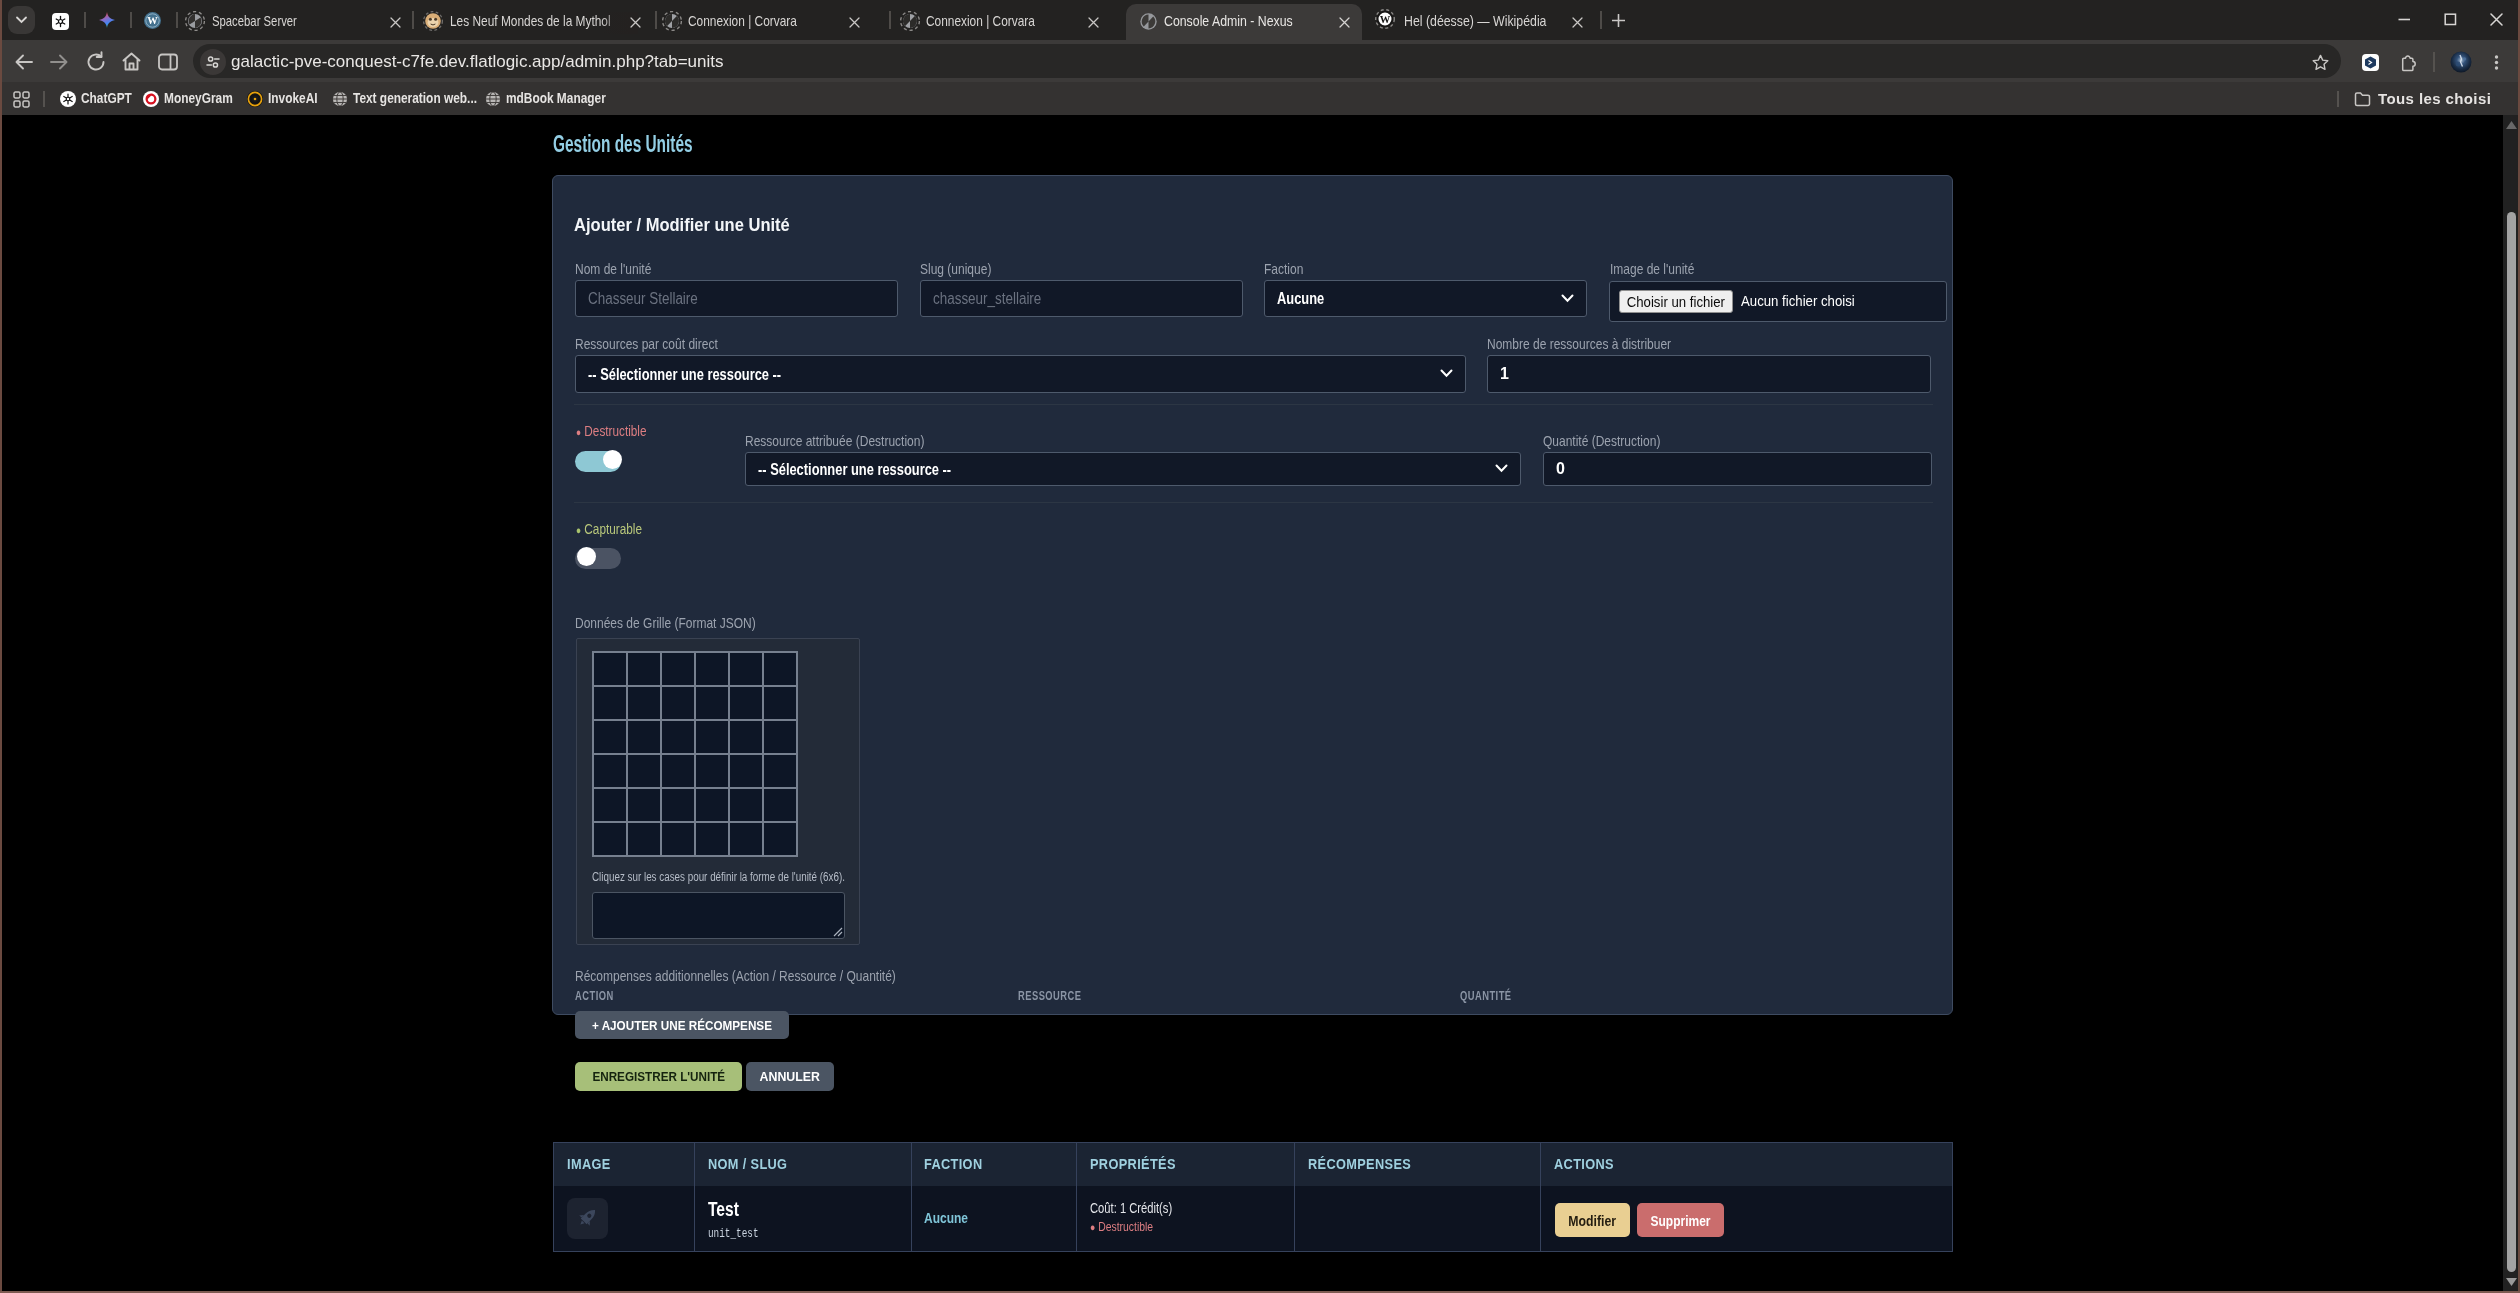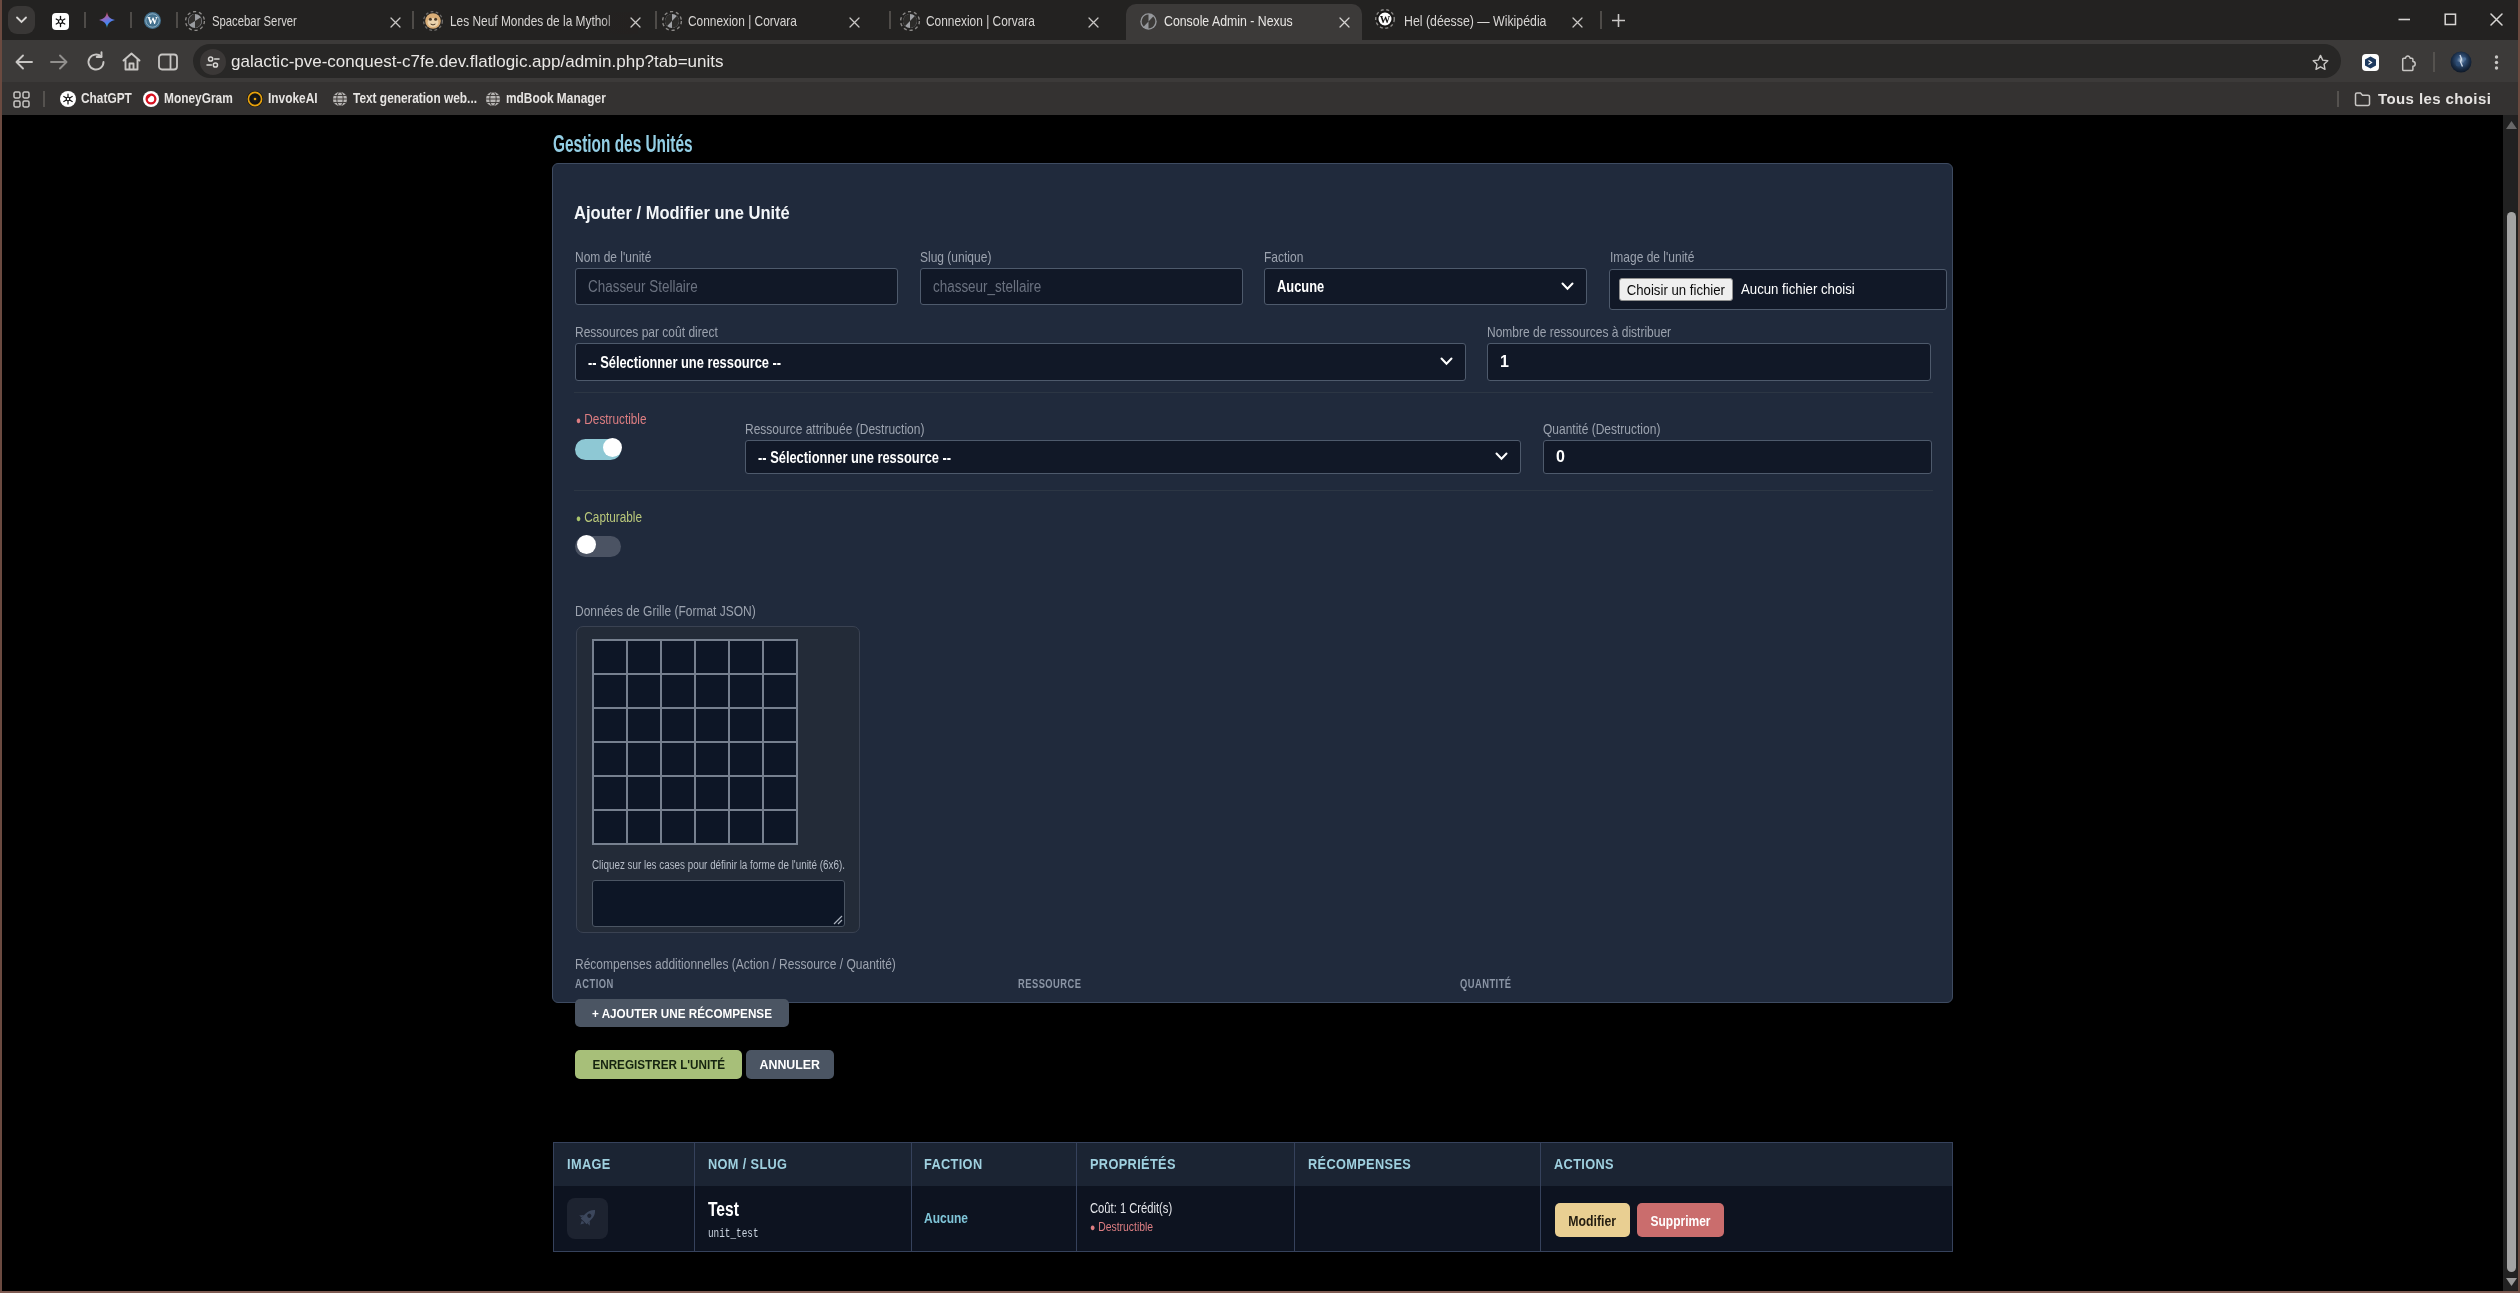--- a/index.html
+++ b/index.html
@@ -27,21 +27,21 @@
   .atab { background:#3c3a39; border-radius:10px 10px 0 0; }
 
   
   #wleft { left:0; top:0; width:2px; height:1293px; background:#6b4a40; }
   #wright { left:2518px; top:0; width:2px; height:1293px; background:#6b4a40; }
   #wbottom { left:0; top:1291px; width:2520px; height:2px; background:#7d5a51; }
 
   
   #page { left:2px; top:115px; width:2501px; height:1175px; background:#000; }
   h1.title { font-size:23px; font-weight:bold; color:#93cee4; }
-  #panel { left:550px; top:48px; width:1401px; height:840px; background:#202a3c; border:1px solid #3e4b61; border-radius:6px; box-sizing:border-box; }
+  #panel { left:550px; top:60px; width:1401px; height:840px; background:#202a3c; border:1px solid #3e4b61; border-radius:6px; box-sizing:border-box; }
   .lbl { font-size:15px; color:#9ca3af; }
   .inp { background:#111827; border:1px solid #4e5a6c; border-radius:3px; color:#fff; font-size:16px; }
   .ph { color:#6b7280; }
   .selt { font-weight:bold; color:#fff; font-size:16.5px; }
   .chev { position:absolute; right:12px; top:50%; margin-top:-5px; }
   .divline { height:1px; background:#2c3644; }
   .hdrsmall { font-size:12px; font-weight:bold; color:#8b95a5; letter-spacing:.6px; }
   .btn { display:flex; align-items:center; justify-content:center; font-weight:bold; border-radius:5px; }
 
   
@@ -364,21 +364,21 @@
       <div class="abs lbl sx80 nw" style="left:990px;top:256px;">Quantité (Destruction)</div>
       <div class="abs inp" style="left:990px;top:276px;width:389px;height:34px;line-height:32px;padding-left:12px;font-weight:bold;">0</div>
 
       <div class="abs divline" style="left:21px;top:326px;width:1359px;"></div>
 
       <div class="abs sx76 nw" style="left:23px;top:344px;font-size:15.5px;color:#b9c87b;"><span style="font-size:11px;color:#a9c46d;">●</span> Capturable</div>
       <div class="abs" style="left:22px;top:372px;width:46px;height:21px;border-radius:11px;background:#4b5363;"></div>
       <div class="abs" style="left:24px;top:371px;width:19px;height:19px;border-radius:10px;background:#fff;"></div>
 
       <div class="abs lbl sx80 nw" style="left:22px;top:438px;">Données de Grille (Format JSON)</div>
-      <div class="abs" style="left:23px;top:462px;width:284px;height:307px;background:#232b38;border:1px solid #3a4252;border-radius:7px;">
+      <div class="abs" style="left:23px;top:462px;width:284px;height:307px;background:#232b38;border:1px solid #3a4252;border-radius:2px;">
         <div class="abs" style="left:15px;top:12px;width:206px;height:206px;background:#76808f;padding:2px;display:grid;grid-template-columns:repeat(6,1fr);grid-template-rows:repeat(6,1fr);gap:2px;">
           <div style="background:#0d1626;"></div>
             <div style="background:#0d1626;"></div>
             <div style="background:#0d1626;"></div>
             <div style="background:#0d1626;"></div>
             <div style="background:#0d1626;"></div>
             <div style="background:#0d1626;"></div>
           <div style="background:#0d1626;"></div>
             <div style="background:#0d1626;"></div>
             <div style="background:#0d1626;"></div>

